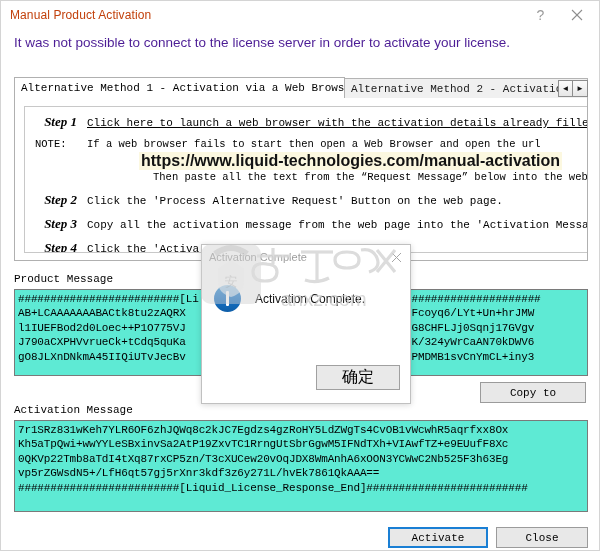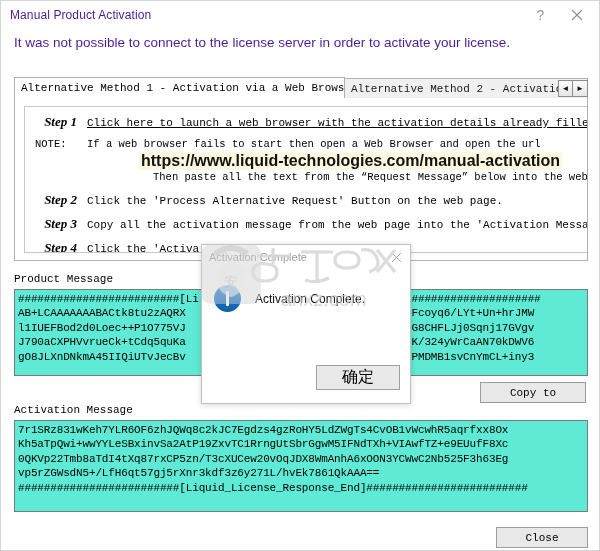--- a/index.html
+++ b/index.html
@@ -29,21 +29,21 @@
   
   #titlebar {
     height: 27px;
     background: #ffffff;
     display: flex;
     align-items: center;
     position: relative;
   }
   #title-text {
     font-size: 12px;
-    color: #4c1d95;
+    color: #c2410c;
     padding-left: 9px;
     letter-spacing: 0.1px;
     white-space: nowrap;
   }
   .cap-btn {
     position: absolute;
     top: 0;
     width: 29px;
     height: 27px;
     display: flex;
@@ -418,20 +418,21 @@
 
   <div class="section-label" id="act-label">Activation Message</div>
   <div class="msg-box" id="act-box">
     <div class="line">7r1SRz831wKeh7YLR6OF6zhJQWq8c2kJC7Egdzs4gzRoHY5LdZWgTs4CvOB1vWcwhR5aqrfxx8Ox</div>
     <div class="line">Kh5aTpQwi+wwYYLeSBxinvSa2AtP19ZxvTC1RrngUtSbrGgwM5IFNdTXh+VIAwfTZ+e9EUufF8Xc</div>
     <div class="line">0QKVp22Tmb8aTdI4tXq87rxCP5zn/T3cXUCew20vOqJDX8WmAnhA6xOON3YCWwC2Nb525F3h63Eg</div>
     <div class="line">vp5rZGWsdN5+/LfH6qt57gj5rXnr3kdf3z6y271L/hvEk7861QkAAA==</div>
     <div class="line">#########################[Liquid_License_Response_End]#########################</div>
   </div>
 
+  <div class="btn default" id="activate-btn">Activate</div>
   <div class="btn" id="close-main-btn">Close</div>
 
   <div id="modal">
     <div id="modal-title">
       <span id="modal-title-text">Activation Complete</span>
       <span id="modal-close">
         <svg width="11" height="11" viewBox="0 0 11 11" aria-hidden="true">
           <line x1="1" y1="1" x2="10" y2="10" stroke="#a5a5a5" stroke-width="1"></line>
           <line x1="10" y1="1" x2="1" y2="10" stroke="#a5a5a5" stroke-width="1"></line>
         </svg>

